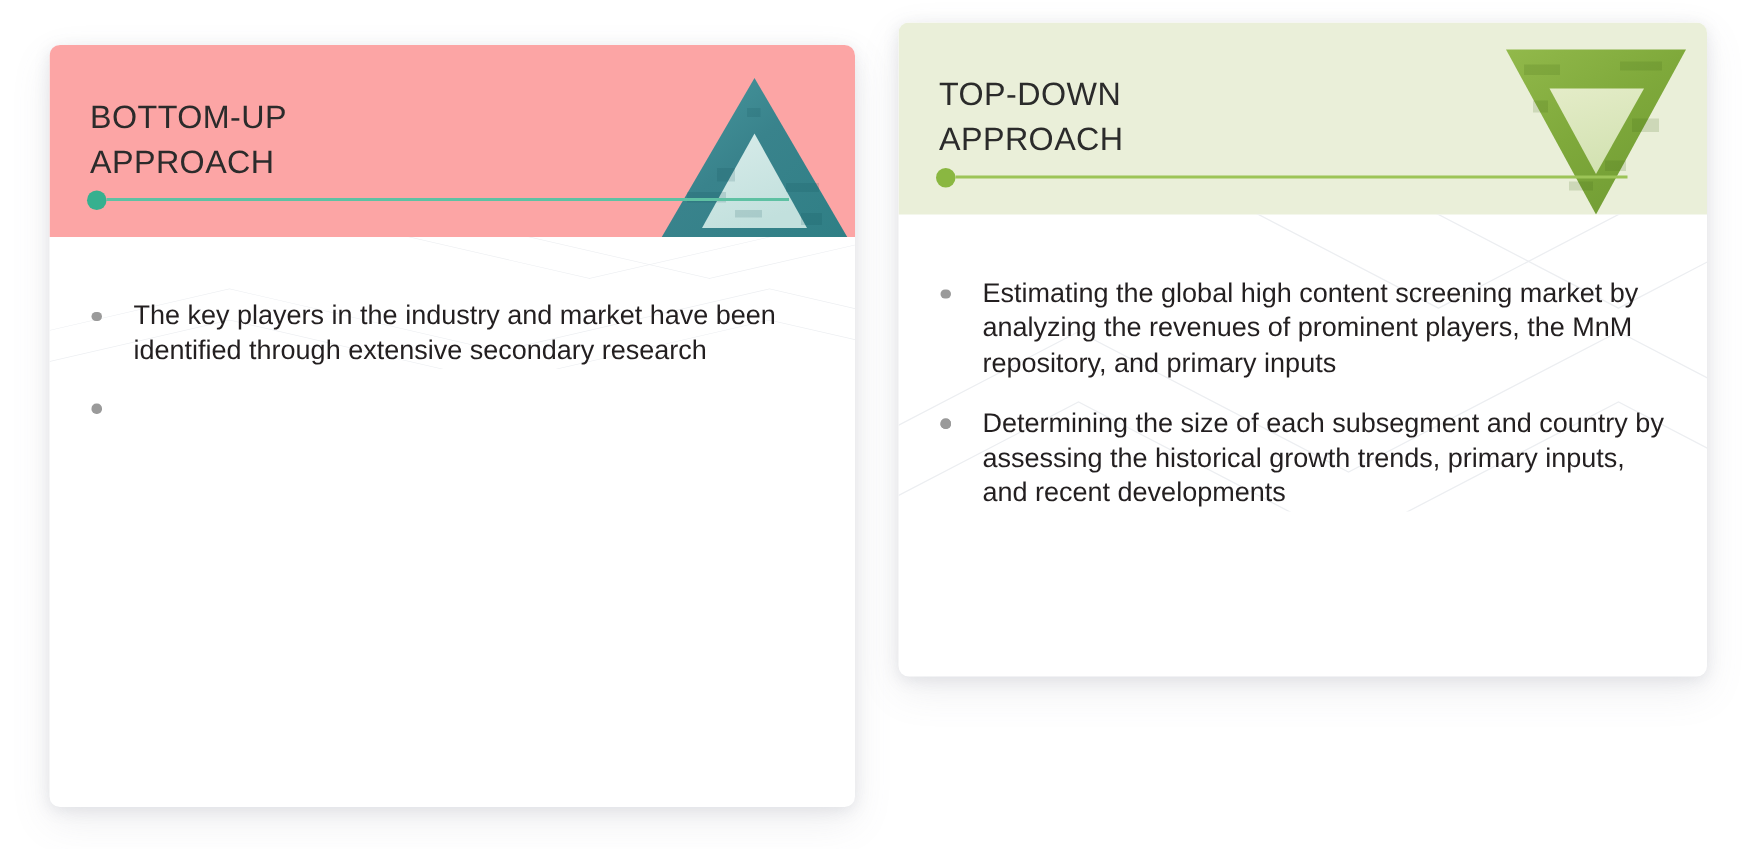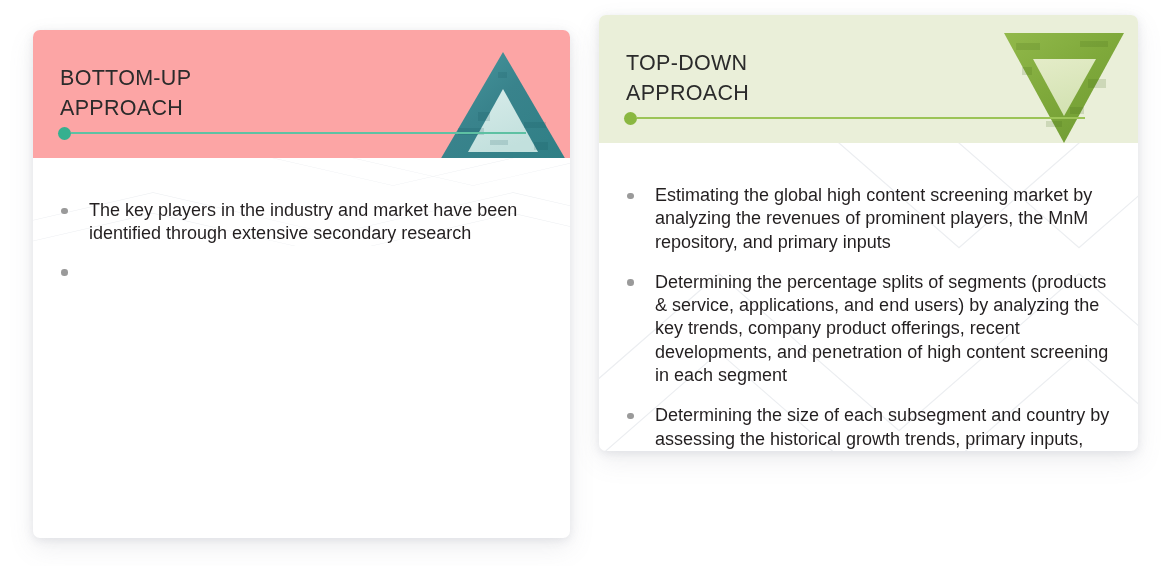--- a/index.html
+++ b/index.html
@@ -244,21 +244,20 @@
         </g>
       </svg>
 
       <ul class="bullets">
         <li>
           <span class="dot"></span>
           <span>Estimating the global high content screening market by analyzing the revenues of prominent players, the MnM repository, and primary inputs</span>
         </li>
         <li>
           <span class="dot"></span>
-          <span>Determining the percentage splits of segments (products &amp; service, applications, and end users) by analyzing the key trends, company product offerings, recent developments, and penetration of high content screening in each segment</span>
         </li>
         <li>
           <span class="dot"></span>
           <span>Determining the size of each subsegment and country by assessing the historical growth trends, primary inputs, and recent developments</span>
         </li>
       </ul>
     </div>
   </div>
 
 </div>

